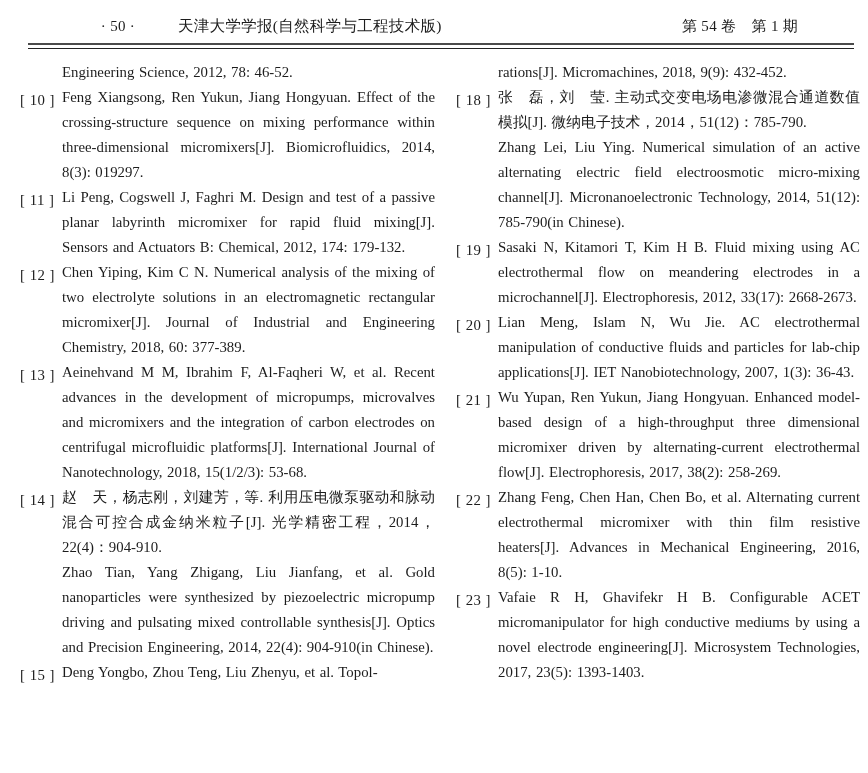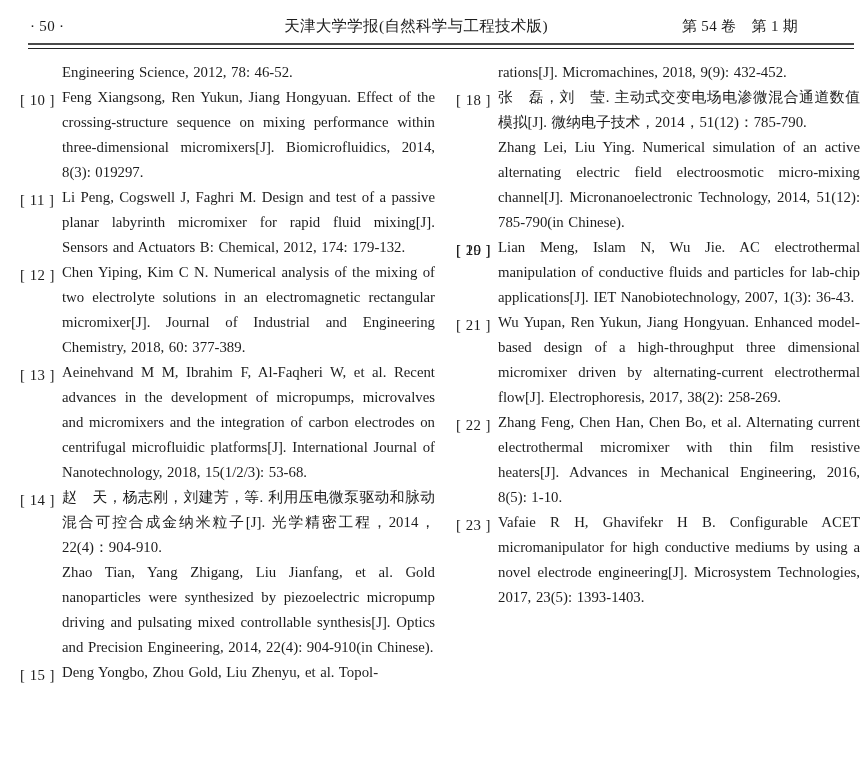--- a/index.html
+++ b/index.html
@@ -17,22 +17,22 @@
   }
   
   .running-head {
     display: flex;
     align-items: baseline;
     justify-content: space-between;
     padding: 16px 16px 6px 30px;
     font-size: 15.5px;
     letter-spacing: 0.3px;
   }
-  .head-left  { width: 120px; text-align: left; font-size: 15px; }
-  .head-center{ flex: 1; text-align: center; font-size: 15.5px; }
+  .head-left  { width: 120px; text-align: center; font-size: 15px; margin-left: 28px; }
+  .head-center{ flex: 1; text-align: left; font-size: 15.5px; }
   .head-right { width: 170px; text-align: left; font-size: 15px; white-space: nowrap; }
   
   .head-rule {
     margin: 0 14px 0 28px;
     height: 6px;
     border-top: 2.5px solid #4a4a4a;
     border-bottom: 1.5px solid #222222;
   }
   
   .columns {
@@ -105,41 +105,42 @@
     <span class="ref-text">赵　天，杨志刚，刘建芳，等. 利用压电微泵驱动和脉动混合可控合成金纳米粒子[J]. 光学精密工程，2014，22(4)：904-910.</span>
   </div>
 
   <div class="ref">
     <span class="ref-label"></span>
     <span class="ref-text">Zhao Tian, Yang Zhigang, Liu Jianfang, et al. Gold nanoparticles were synthesized by piezoelectric micropump driving and pulsating mixed controllable synthesis[J]. Optics and Precision Engineering, 2014, 22(4): 904-910(in Chinese).</span>
   </div>
 
   <div class="ref">
     <span class="ref-label">[ 15 ]</span>
-    <span class="ref-text">Deng Yongbo, Zhou Gold, Liu Zhenyu, et al. Topol-</span>
+    <span class="ref-text">Deng Yongbo, Zhou Teng, Liu Zhenyu, et al. Topol-</span>
   </div>
 </div>
     <div class="col col-right">
   <div class="ref">
     <span class="ref-label"></span>
     <span class="ref-text">rations[J]. Micromachines, 2018, 9(9): 432-452.</span>
   </div>
 
   <div class="ref">
     <span class="ref-label">[ 18 ]</span>
     <span class="ref-text">张　磊，刘　莹. 主动式交变电场电渗微混合通道数值模拟[J]. 微纳电子技术，2014，51(12)：785-790.</span>
   </div>
 
   <div class="ref">
     <span class="ref-label"></span>
     <span class="ref-text">Zhang Lei, Liu Ying. Numerical simulation of an active alternating electric field electroosmotic micro-mixing channel[J]. Micronanoelectronic Technology, 2014, 51(12): 785-790(in Chinese).</span>
   </div>
 
   <div class="ref">
     <span class="ref-label">[ 19 ]</span>
+    <span class="ref-text">Sasaki N, Kitamori T, Kim H B. Fluid mixing using AC electrothermal flow on meandering electrodes in a microchannel[J]. Electrophoresis, 2012, 33(17): 2668-2673.</span>
   </div>
 
   <div class="ref">
     <span class="ref-label">[ 20 ]</span>
     <span class="ref-text">Lian Meng, Islam N, Wu Jie. AC electrothermal manipulation of conductive fluids and particles for lab-chip applications[J]. IET Nanobiotechnology, 2007, 1(3): 36-43.</span>
   </div>
 
   <div class="ref">
     <span class="ref-label">[ 21 ]</span>
     <span class="ref-text">Wu Yupan, Ren Yukun, Jiang Hongyuan. Enhanced model-based design of a high-throughput three dimensional micromixer driven by alternating-current electrothermal flow[J]. Electrophoresis, 2017, 38(2): 258-269.</span>

